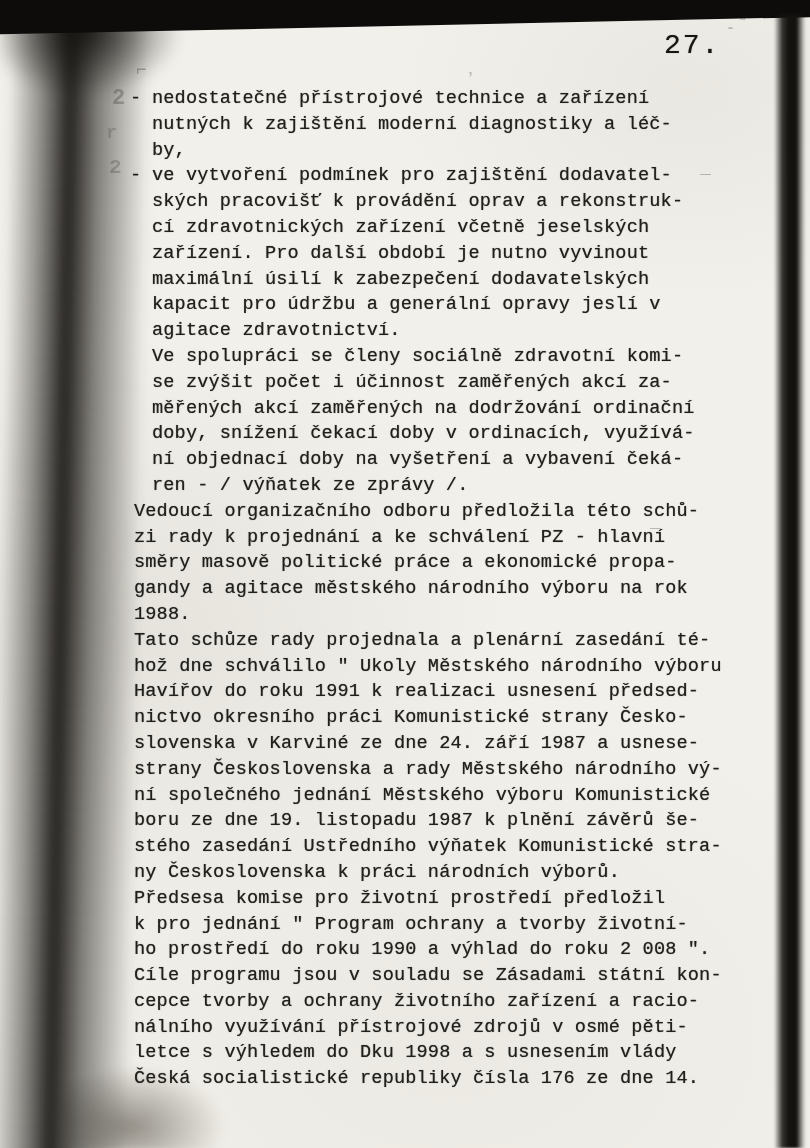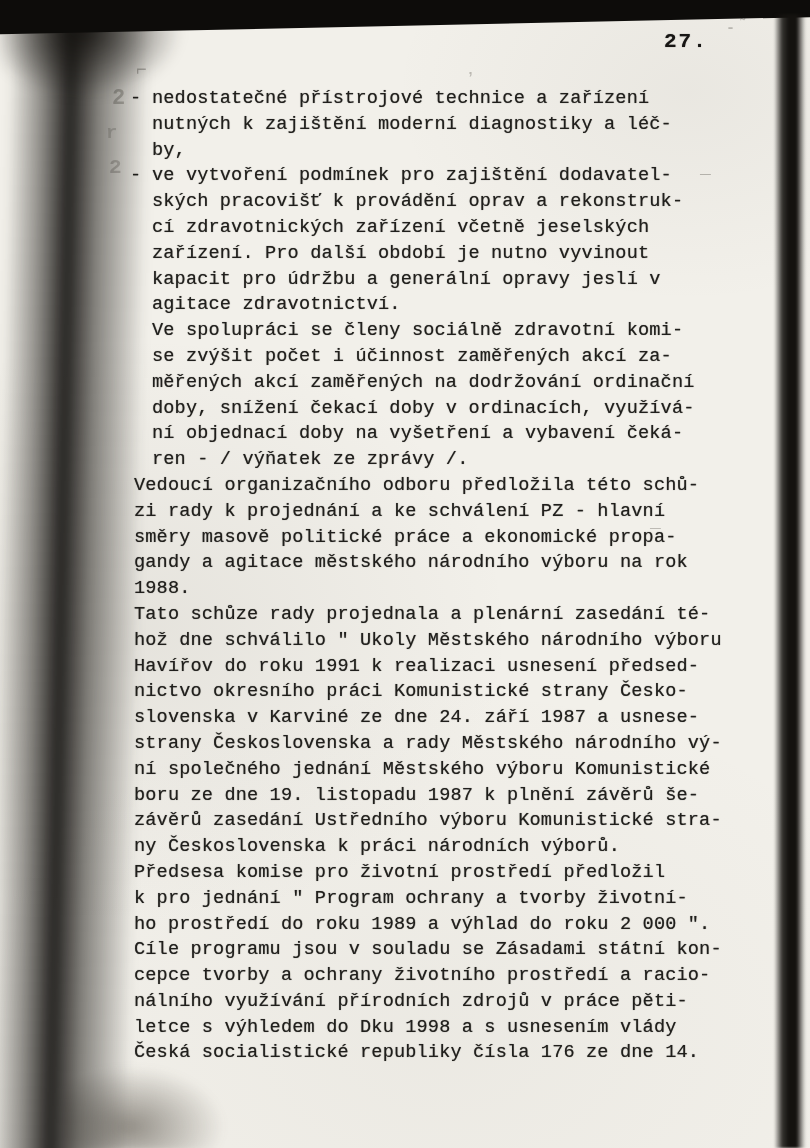--- a/index.html
+++ b/index.html
@@ -52,23 +52,22 @@
   .gh1{left:106px;top:122px;font-size:19px;opacity:.28;}
   .gh2{left:109px;top:156px;font-size:21px;opacity:.34;}
   .gh3{left:136px;top:60px;font-size:18px;opacity:.45;}
   .gh4{left:466px;top:70px;font-size:15px;opacity:.40;}
   .gh5{left:700px;top:158px;font-size:18px;opacity:.50;}
   .gh6{left:650px;top:512px;font-size:18px;opacity:.45;}
   .gh7{left:726px;top:20px;font-size:15px;opacity:.40;letter-spacing:3px;}
   
   .page-number{
     position:absolute;left:664px;top:30px;z-index:6;
-    font-size:21px;letter-spacing:2px;color:#171614;
+    font-size:28px;letter-spacing:2px;color:#171614;
     text-shadow:0 0 1px rgba(23,22,20,.6);
-    font-weight:bold;
   }
   
   .text-block{
     position:absolute;left:134px;top:86px;width:620px;z-index:2;
     font-size:18.5px;line-height:25.8px;color:#201f1c;
     text-shadow:0 0 1px rgba(32,31,28,.55), .4px .4px 0 rgba(32,31,28,.22);
     letter-spacing:.2px;
   }
   .ln{height:25.8px;white-space:pre;position:relative;}
   .g1{margin-left:18px;}
@@ -97,20 +96,21 @@
   <div class="page-number">27.</div>
 
   <div class="text-block">
     <div class="ln g1"><span class="dash">-</span><span>nedostatečné přístrojové technice a zařízení</span></div>
     <div class="ln g1">nutných k zajištění moderní diagnostiky a léč-</div>
     <div class="ln g1">by,</div>
     <div class="ln g1"><span class="dash">-</span><span>ve vytvoření podmínek pro zajištění dodavatel-</span></div>
     <div class="ln g1">ských pracovišť k provádění oprav a rekonstruk-</div>
     <div class="ln g1">cí zdravotnických zařízení včetně jeselských</div>
     <div class="ln g1">zařízení. Pro další období je nutno vyvinout</div>
+    <div class="ln g1">maximální úsilí k zabezpečení dodavatelských</div>
     <div class="ln g1">kapacit pro údržbu a generální opravy jeslí v</div>
     <div class="ln g1">agitace zdravotnictví.</div>
     <div class="ln g1">Ve spolupráci se členy sociálně zdravotní komi-</div>
     <div class="ln g1">se zvýšit počet i účinnost zaměřených akcí za-</div>
     <div class="ln g1">měřených akcí zaměřených na dodržování ordinační</div>
     <div class="ln g1">doby, snížení čekací doby v ordinacích, využívá-</div>
     <div class="ln g1">ní objednací doby na vyšetření a vybavení čeká-</div>
     <div class="ln g1">ren - / výňatek ze zprávy /.</div>
     <div class="ln">Vedoucí organizačního odboru předložila této schů-</div>
     <div class="ln">zi rady k projednání a ke schválení PZ - hlavní</div>
@@ -118,25 +118,25 @@
     <div class="ln">gandy a agitace městského národního výboru na rok</div>
     <div class="ln">1988.</div>
     <div class="ln">Tato schůze rady projednala a plenární zasedání té-</div>
     <div class="ln">hož dne schválilo " Ukoly Městského národního výboru</div>
     <div class="ln">Havířov do roku 1991 k realizaci usnesení předsed-</div>
     <div class="ln">nictvo okresního práci Komunistické strany Česko-</div>
     <div class="ln">slovenska v Karviné ze dne 24. září 1987 a usnese-</div>
     <div class="ln">strany Československa a rady Městského národního vý-</div>
     <div class="ln">ní společného jednání Městského výboru Komunistické</div>
     <div class="ln">boru ze dne 19. listopadu 1987 k plnění závěrů še-</div>
-    <div class="ln">závěrů zasedání Ustředního výboru Komunistické stra-</div>
+    <div class="ln">stého zasedání Ustředního výňatek Komunistické stra-</div>
     <div class="ln">ny Československa k práci národních výborů.</div>
     <div class="ln">Předsesa komise pro životní prostředí předložil</div>
     <div class="ln">k pro jednání " Program ochrany a tvorby životní-</div>
-    <div class="ln">ho prostředí do roku 1989 a výhlad do roku 2 000 ".</div>
+    <div class="ln">ho prostředí do roku 1990 a výhlad do roku 2 008 ".</div>
     <div class="ln">Cíle programu jsou v souladu se Zásadami státní kon-</div>
-    <div class="ln">cepce tvorby a ochrany životního prostředí a racio-</div>
-    <div class="ln">nálního využívání přírodních zdrojů v práce pěti-</div>
+    <div class="ln">cepce tvorby a ochrany životního zařízení a racio-</div>
+    <div class="ln">nálního využívání přístrojové zdrojů v osmé pěti-</div>
     <div class="ln">letce s výhledem do Dku 1998 a s usnesením vlády</div>
     <div class="ln">Česká socialistické republiky čísla 176 ze dne 14.</div>
   </div>
 
 </div>
 
 </body></html>

